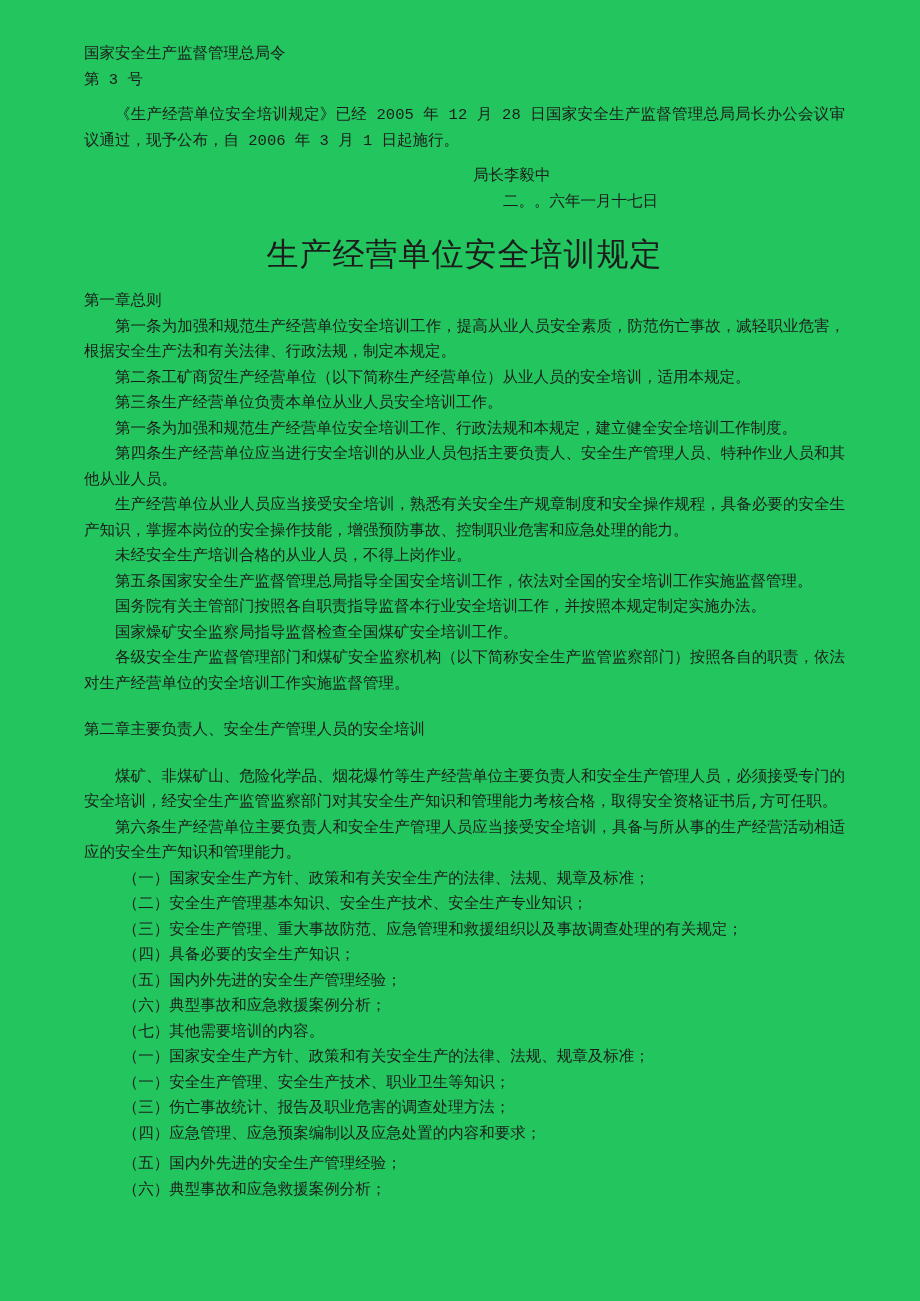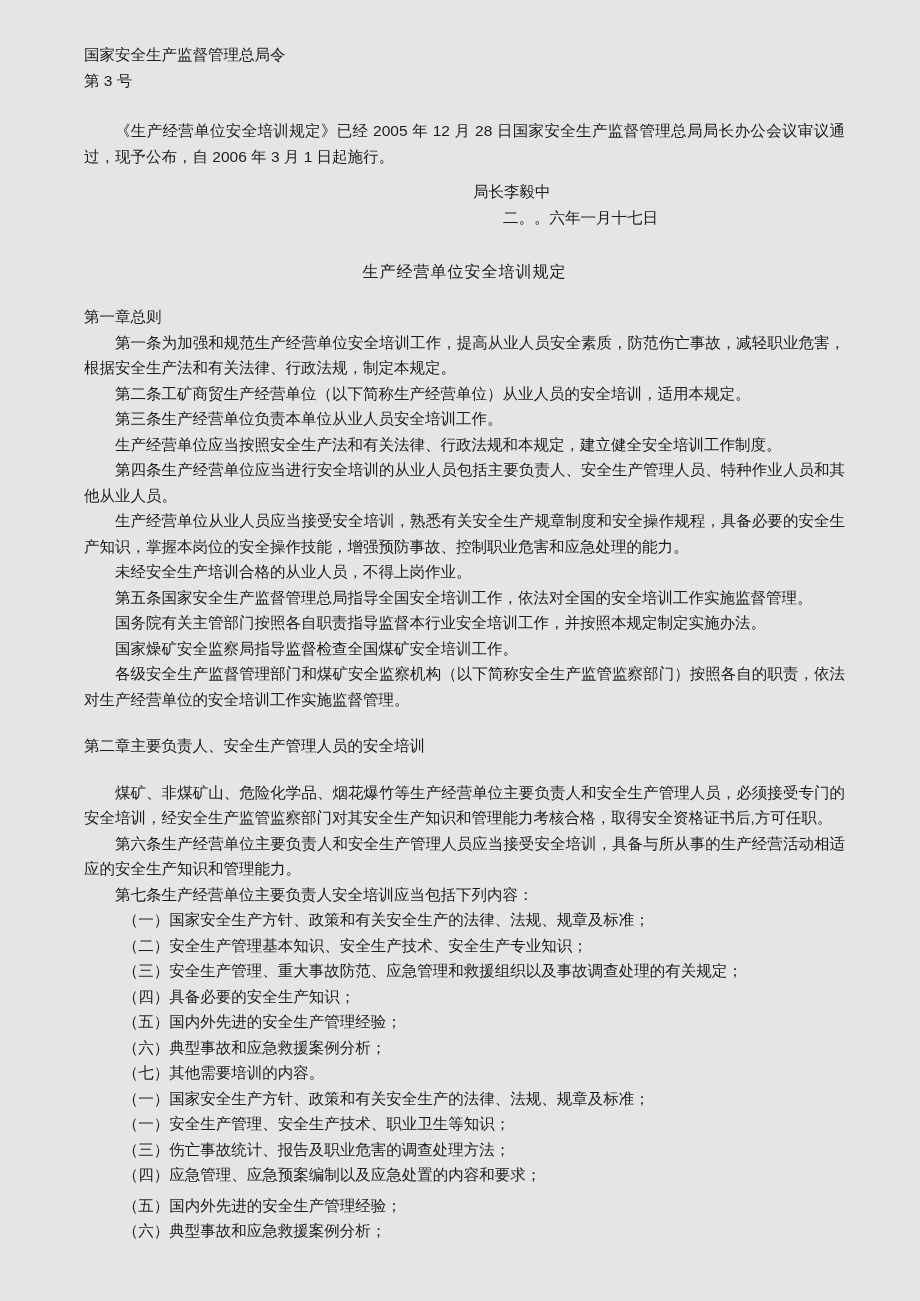--- a/index.html
+++ b/index.html
@@ -5,40 +5,40 @@
   html, body {
     margin: 0;
     padding: 0;
     background: #ffffff;
   }
   .page {
     position: relative;
     width: 920px;
     height: 1301px;
     box-sizing: border-box;
-    background: #e5e5e5;
+    background: #22c55e;
     padding: 42px 75px 40px 84px;
-    font-family: Liberation Sans, sans-serif;
+    font-family: Liberation Mono, monospace;
     color: #1c1c1c;
     font-size: 15.5px;
     line-height: 25.5px;
     overflow: hidden;
   }
   p { margin: 0; }
   .line { text-align: left; }
   .para {
     text-align: justify;
     text-indent: 2em;
   }
-  .announcement { margin-top: 25px; }
+  .announcement { margin-top: 10px; }
   .sig-name  { margin-top: 10px; margin-left: 389px; }
   .sig-date  { margin-left: 419px; }
   .doc-title {
     margin: 22px 0 12px 0;
-    font-size: 16px;
+    font-size: 32px;
     line-height: 40px;
     font-weight: 400;
     letter-spacing: 1px;
     text-align: center;
   }
   .chapter { text-align: left; text-indent: 0; }
   .chapter-2 { margin: 21px 0 21px 0; }
   .p-list {
     text-align: justify;
     text-indent: 2.5em;
@@ -58,35 +58,34 @@
   <p class="sig-name">局长李毅中</p>
   <p class="sig-date">二。。六年一月十七日</p>
 
   <h1 class="doc-title">生产经营单位安全培训规定</h1>
 
   <p class="chapter">第一章总则</p>
 
   <p class="para">第一条为加强和规范生产经营单位安全培训工作，提高从业人员安全素质，防范伤亡事故，减轻职业危害，根据安全生产法和有关法律、行政法规，制定本规定。</p>
   <p class="para">第二条工矿商贸生产经营单位（以下简称生产经营单位）从业人员的安全培训，适用本规定。</p>
   <p class="para">第三条生产经营单位负责本单位从业人员安全培训工作。</p>
-  <p class="para">生产经营单位应当按照安全生产法和有关法律、行政法规和本规定，建立健全安全培训工作制度。</p>
+  <p class="para">第一条为加强和规范生产经营单位安全培训工作、行政法规和本规定，建立健全安全培训工作制度。</p>
   <p class="para">第四条生产经营单位应当进行安全培训的从业人员包括主要负责人、安全生产管理人员、特种作业人员和其他从业人员。</p>
   <p class="para">生产经营单位从业人员应当接受安全培训，熟悉有关安全生产规章制度和安全操作规程，具备必要的安全生产知识，掌握本岗位的安全操作技能，增强预防事故、控制职业危害和应急处理的能力。</p>
   <p class="para">未经安全生产培训合格的从业人员，不得上岗作业。</p>
   <p class="para">第五条国家安全生产监督管理总局指导全国安全培训工作，依法对全国的安全培训工作实施监督管理。</p>
   <p class="para">国务院有关主管部门按照各自职责指导监督本行业安全培训工作，并按照本规定制定实施办法。</p>
   <p class="para">国家燥矿安全监察局指导监督检查全国煤矿安全培训工作。</p>
   <p class="para">各级安全生产监督管理部门和煤矿安全监察机构（以下简称安全生产监管监察部门）按照各自的职责，依法对生产经营单位的安全培训工作实施监督管理。</p>
 
   <p class="chapter chapter-2">第二章主要负责人、安全生产管理人员的安全培训</p>
 
   <p class="para">煤矿、非煤矿山、危险化学品、烟花爆竹等生产经营单位主要负责人和安全生产管理人员，必须接受专门的安全培训，经安全生产监管监察部门对其安全生产知识和管理能力考核合格，取得安全资格证书后,方可任职。</p>
   <p class="para">第六条生产经营单位主要负责人和安全生产管理人员应当接受安全培训，具备与所从事的生产经营活动相适应的安全生产知识和管理能力。</p>
 
-  <p class="para">第七条生产经营单位主要负责人安全培训应当包括下列内容：</p>
   <p class="p-list">（一）国家安全生产方针、政策和有关安全生产的法律、法规、规章及标准；</p>
   <p class="p-list">（二）安全生产管理基本知识、安全生产技术、安全生产专业知识；</p>
   <p class="p-list">（三）安全生产管理、重大事故防范、应急管理和救援组织以及事故调查处理的有关规定；</p>
   <p class="p-list">（四）具备必要的安全生产知识；</p>
   <p class="p-list">（五）国内外先进的安全生产管理经验；</p>
   <p class="p-list">（六）典型事故和应急救援案例分析；</p>
   <p class="p-list">（七）其他需要培训的内容。</p>
 
   <p class="p-list">（一）国家安全生产方针、政策和有关安全生产的法律、法规、规章及标准；</p>
   <p class="p-list">（一）安全生产管理、安全生产技术、职业卫生等知识；</p>

